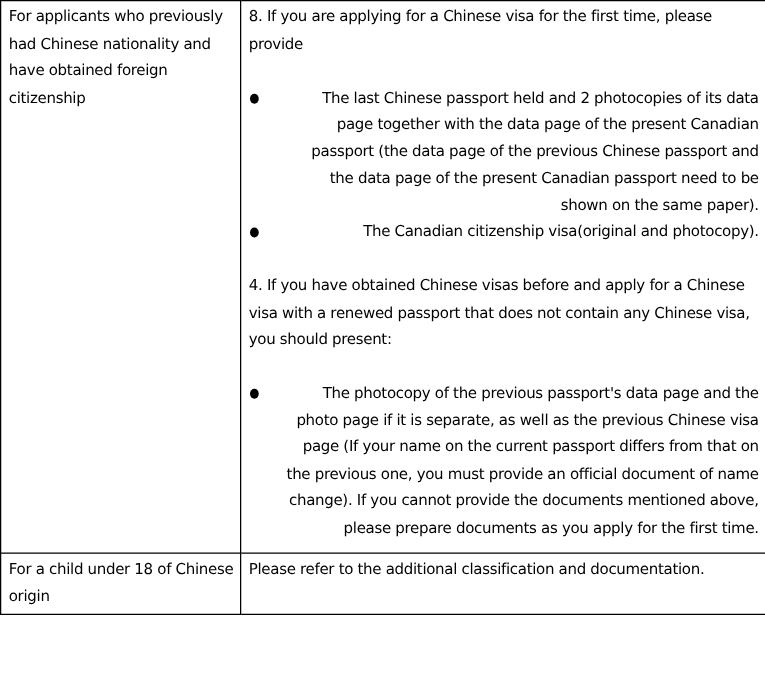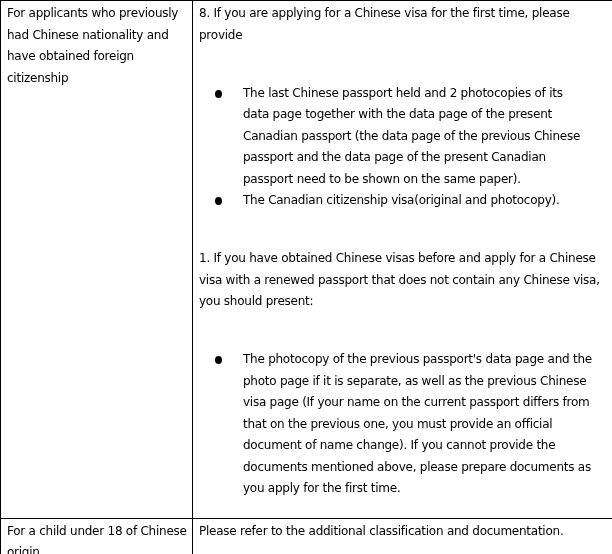--- a/index.html
+++ b/index.html
@@ -20,21 +20,21 @@
     line-height: 21.5px;
     letter-spacing: -0.25px;
   }
   col.c1 { width: 192px; }
   col.c2 { width: 420px; }
   .row1 td { height: 64px; }
   .row2 td { height: 436px; }
   .row3 td { height: 38px; }
   p { margin: 0; }
   .gap { height: 21.5px; }
-  ul.bullets { list-style: none; margin: 15px; padding: 0; }
+  ul.bullets { list-style: none; margin: 0; padding: 0; text-align: right; }
   ul.bullets li { position: relative; padding-left: 29px; }
   ul.bullets li .dot {
     position: absolute; left: 1px; top: 7px;
     width: 7px; height: 8px; border-radius: 50%; background: #000;
   }
 </style>
 </head>
 <body>
 
 <table class="doc">
@@ -54,21 +54,21 @@
         <li>
           <span class="dot"></span>
           <span>The last Chinese passport held and 2 photocopies of its data page together with the data page of the present Canadian passport (the data page of the previous Chinese passport and the data page of the present Canadian passport need to be shown on the same paper).</span>
         </li>
         <li>
           <span class="dot"></span>
           <span>The Canadian citizenship visa(original and photocopy).</span>
         </li>
       </ul>
       <div class="gap"></div>
-      <p>1.  If you have obtained Chinese visas before and apply for a Chinese visa with a renewed passport that does not contain any Chinese visa, you should present:</p>
+      <p>4.  If you have obtained Chinese visas before and apply for a Chinese visa with a renewed passport that does not contain any Chinese visa, you should present:</p>
       <div class="gap"></div>
       <ul class="bullets">
         <li>
           <span class="dot"></span>
           <span>The photocopy of the previous passport's data page and the photo page if it is separate, as well as the previous Chinese visa page (If your name on the current passport differs from that on the previous one, you must provide an official document of name change). If you cannot provide the documents mentioned above, please prepare documents as you apply for the first time.</span>
         </li>
       </ul>
     </td>
   </tr>
   <tr class="row3">

